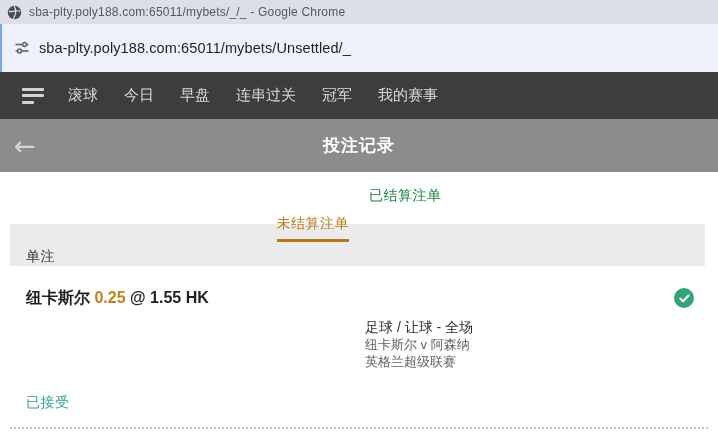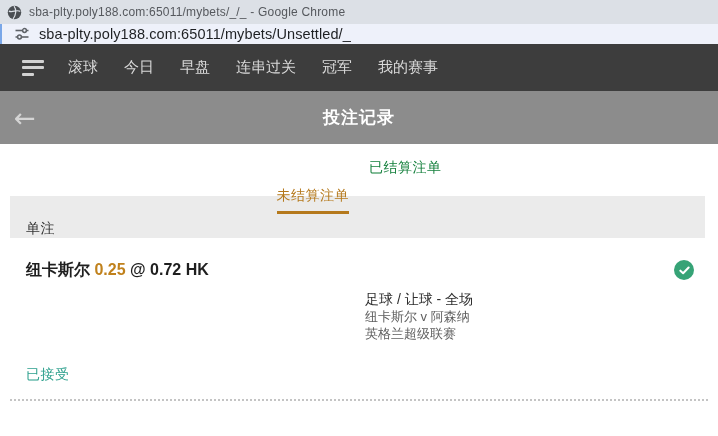--- a/index.html
+++ b/index.html
@@ -6,21 +6,21 @@
   html, body { width: 718px; height: 436px; overflow: hidden; }
   body { font-family: "Liberation Sans", "DejaVu Sans", sans-serif; }
   .window { position: relative; width: 718px; height: 436px; display: flex; flex-direction: column; background: #fff; }
 
   
   .titlebar { height: 24px; background: #dce0e6; display: flex; align-items: center; padding-left: 7px; flex: 0 0 auto; text-align: right; }
   .favicon { width: 15px; height: 15px; margin-right: 7px; flex: 0 0 auto; }
   .titlebar-text { font-size: 12px; color: #55585d; letter-spacing: 0.2px; }
 
   
-  .urlbar { height: 20px; background: #eef1fa; display: flex; align-items: center; padding-left: 12px; flex: 0 0 auto; border-left: 2px solid #7aa7e8; }
+  .urlbar { height: 48px; background: #eef1fa; display: flex; align-items: center; padding-left: 12px; flex: 0 0 auto; border-left: 2px solid #7aa7e8; }
   .tune-icon { width: 16px; height: 16px; margin-right: 9px; flex: 0 0 auto; }
   .url-text { font-size: 14.5px; color: #1e2023; letter-spacing: 0.1px; }
 
   
   .navbar { height: 47px; background: #3d3d3d; display: flex; align-items: center; padding-left: 22px; flex: 0 0 auto; }
   .hamburger { width: 22px; height: 16px; display: flex; flex-direction: column; justify-content: space-between; margin-right: 24px; cursor: pointer; }
   .hamburger span { display: block; height: 3px; background: #d2d2d2; border-radius: 1px; }
   .hamburger span:nth-child(1) { width: 22px; }
   .hamburger span:nth-child(2) { width: 22px; }
   .hamburger span:nth-child(3) { width: 12px; }
@@ -121,21 +121,21 @@
     <span class="section-title">单注</span>
   </div>
 
   <div class="bet-card">
     <div class="bet-main">
       <div class="bet-left">
         <span class="bet-selection">
           <span>纽卡斯尔</span>
           <span class="bet-handicap">0.25</span>
           <span>@</span>
-          <span>0.72</span>
+          <span>1.55</span>
           <span>HK</span>
         </span>
       </div>
       <div class="bet-right">
         <div class="bet-market">足球 / 让球 - 全场</div>
         <div class="bet-match">纽卡斯尔 v 阿森纳</div>
         <div class="bet-league">英格兰超级联赛</div>
       </div>
       <div class="check-circle">
         <svg viewBox="0 0 12 12">

